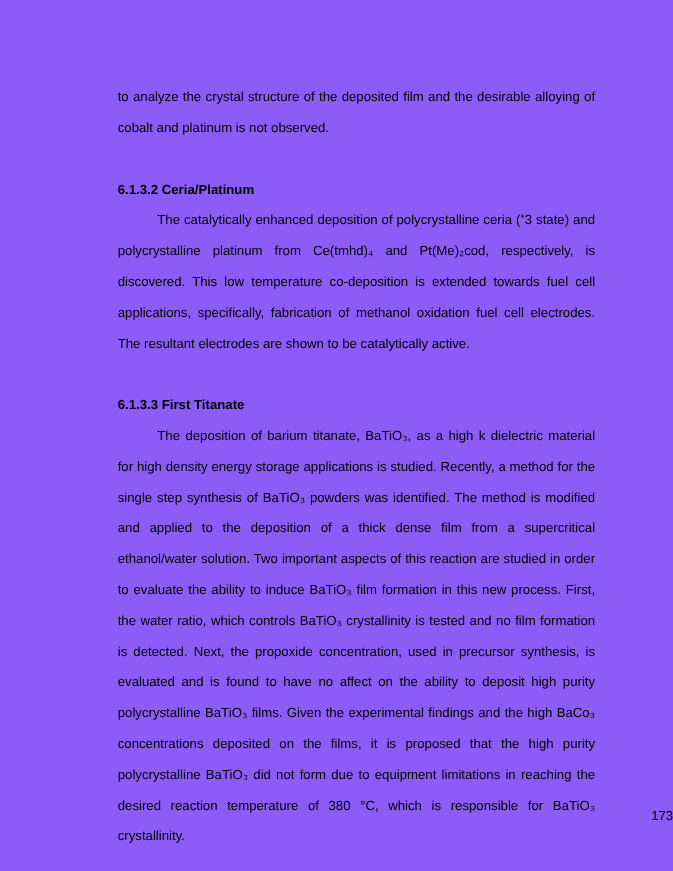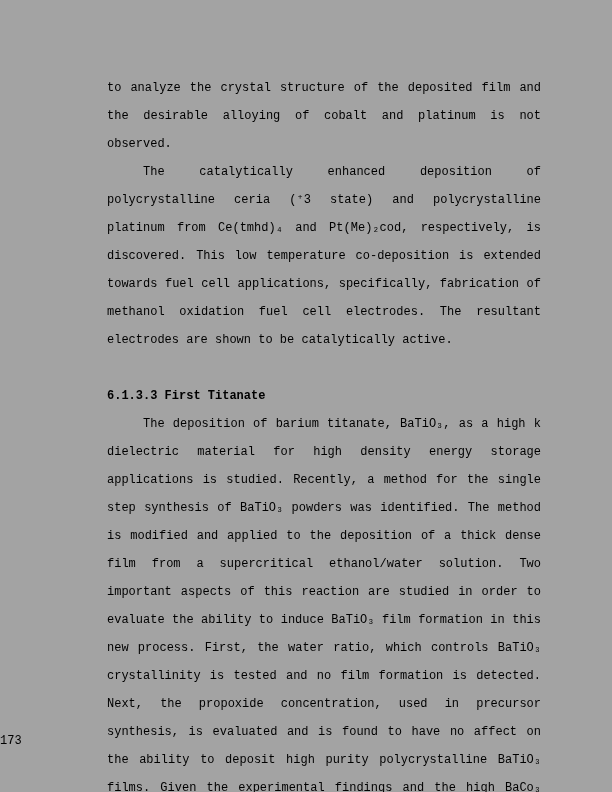--- a/index.html
+++ b/index.html
@@ -4,24 +4,24 @@
 <style>
   html, body {
     margin: 0;
     padding: 0;
     background: #ffffff;
   }
   .page {
     position: relative;
     width: 612px;
     height: 792px;
-    background: #a3a3a3;
+    background: #8b5cf6;
     box-sizing: border-box;
     padding: 74px 71px 0 107px;
-    font-family: Liberation Mono, monospace;
+    font-family: Liberation Sans, sans-serif;
     font-size: 12px;
     line-height: 28px;
     color: #000000;
     overflow: hidden;
   }
   .para {
     margin: 0;
     text-align: justify;
   }
   .indent {
@@ -32,31 +32,32 @@
     font-weight: bold;
     line-height: 28px;
     margin: 28px 0 0 0;
     text-align: left;
   }
   .page-number {
     position: absolute;
     bottom: 44px;
     left: 0;
     right: 0;
-    text-align: left;
+    text-align: right;
     line-height: 14px;
   }
 </style>
 </head>
 <body>
 
 <div class="page">
 
   <p class="para">to analyze the crystal structure of the deposited film and the desirable alloying of cobalt and platinum is not observed.</p>
 
+  <h2 class="heading">6.1.3.2 Ceria/Platinum</h2>
 
   <p class="para indent">The catalytically enhanced deposition of polycrystalline ceria (⁺3 state) and polycrystalline platinum from Ce(tmhd)₄ and Pt(Me)₂cod, respectively, is discovered.  This low temperature co-deposition is extended towards fuel cell applications, specifically, fabrication of methanol oxidation fuel cell electrodes.  The resultant electrodes are shown to be catalytically active.</p>
 
   <h2 class="heading">6.1.3.3 First Titanate</h2>
 
   <p class="para indent">The deposition of barium titanate, BaTiO₃, as a high k dielectric material for high density energy storage applications is studied.  Recently, a method for the single step synthesis of BaTiO₃ powders was identified.  The method is modified and applied to the deposition of a thick dense film from a supercritical ethanol/water solution.  Two important aspects of this reaction are studied in order to evaluate the ability to induce BaTiO₃ film formation in this new process.  First, the water ratio, which controls BaTiO₃ crystallinity is tested and no film formation is detected.  Next, the propoxide concentration, used in precursor synthesis, is evaluated and is found to have no affect on the ability to deposit high purity polycrystalline BaTiO₃ films.  Given the experimental findings and the high BaCo₃ concentrations deposited on the films, it is proposed that the high purity polycrystalline BaTiO₃ did not form due to equipment limitations in reaching the desired reaction temperature of 380 °C, which is responsible for BaTiO₃ crystallinity.</p>
 
   <div class="page-number">173</div>
 
 </div>

